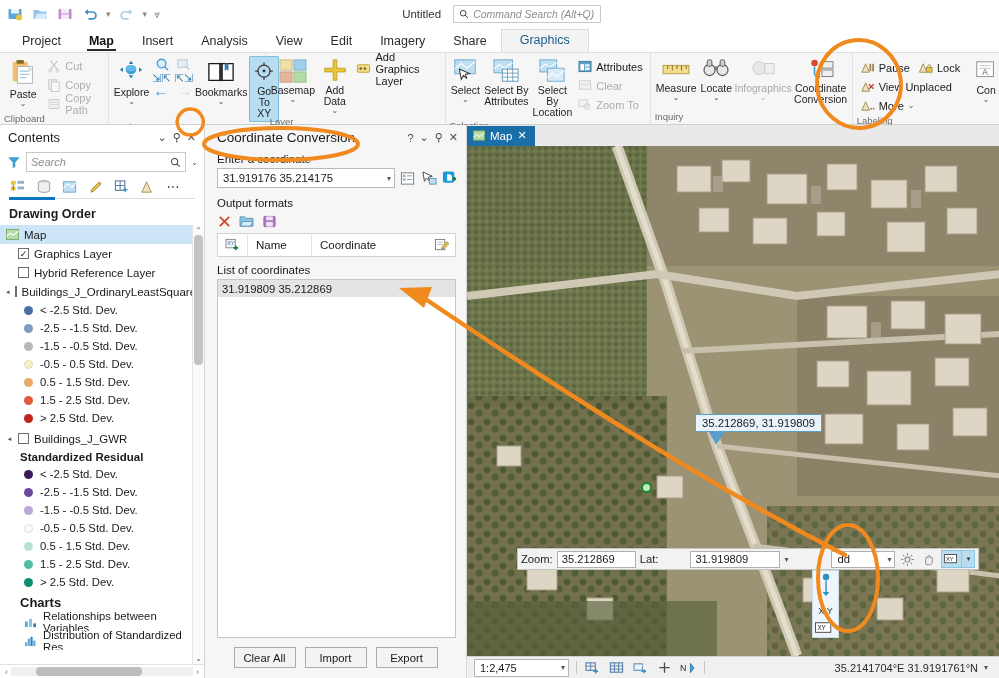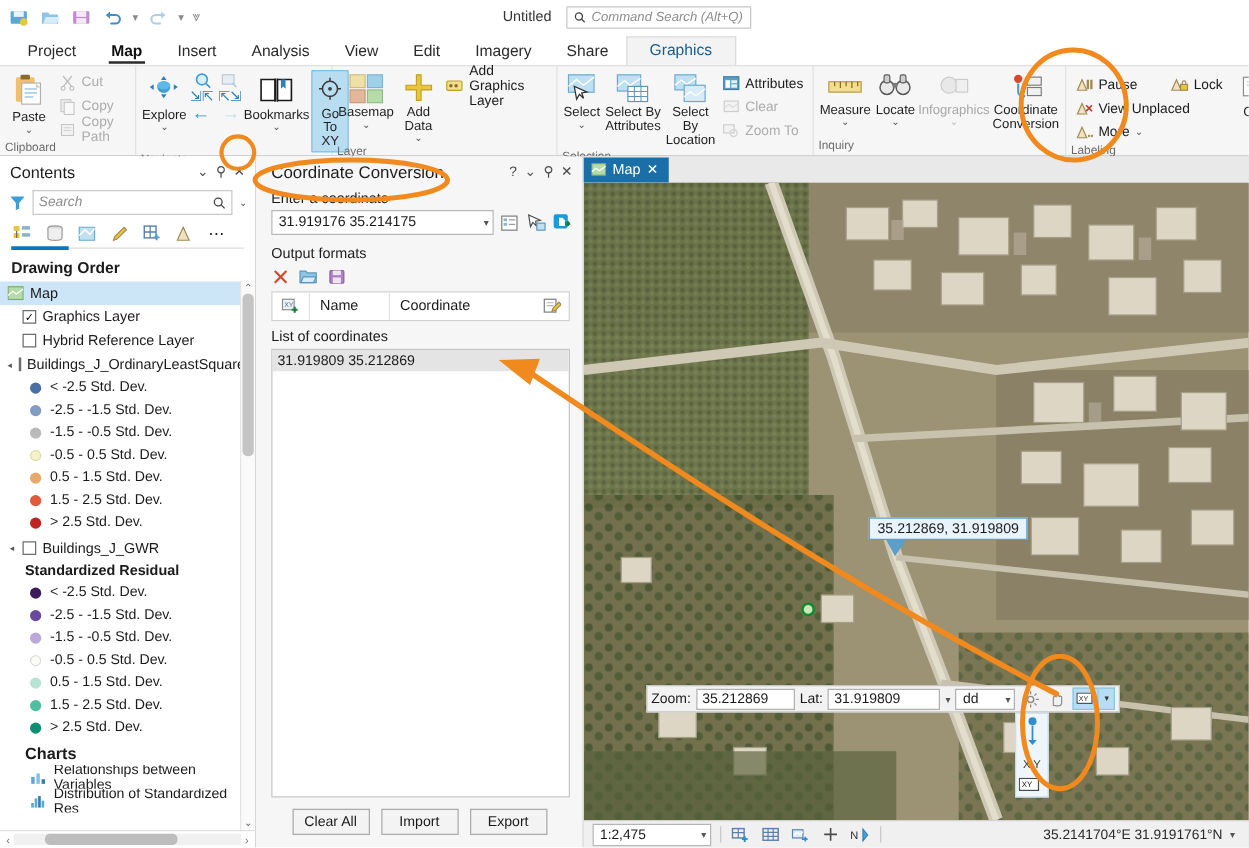--- a/index.html
+++ b/index.html
@@ -456,21 +456,21 @@
           </svg>
         <span class="lbl">Coordinate Conversion</span>
       </div>
     </div>
     <div class="rgroup-label">Inquiry</div>
   </div>
 
   <div class="rgroup" style="width:auto;flex:1;border-right:none;">
     <div class="rgroup-body" style="padding-top:2px;">
       <div class="col-small">
-        <div style="display:flex;gap:20px;">
+        <div style="display:flex;gap:2px;">
           <div class="btn-small">
             <span class="icn">
                 <svg width="15" height="14" viewBox="0 0 16 15">
                   <path d="M2 12l4-9 4 9z" fill="#efe2c0" stroke="#a08a52"></path>
                   <rect x="10" y="3" width="2" height="8" fill="#a08a52"></rect>
                   <rect x="13" y="3" width="2" height="8" fill="#a08a52"></rect>
                 </svg>
               </span>
             <span>Pause</span>
           </div>
@@ -900,25 +900,25 @@
       </div>
 
       <div class="map-pt"></div>
 
       <div class="ll-toolbar">
         <span>Zoom:</span>
         <div class="ll-field" style="width:79px;">
           <span>35.212869</span>
         </div>
         <span>Lat:</span>
-        <div class="ll-field" style="width:90px;">
+        <div class="ll-field" style="width:90px;margin-left:28px;">
           <span>31.919809</span>
         </div>
         <span style="font-size:8px;color:#555;">▾</span>
-        <div class="ll-sel" style="width:48px;">
+        <div class="ll-sel" style="width:64px;margin-left:39px;">
           <span>dd</span>
           <span class="dd">▾</span>
         </div>
         <span class="mini-ic">
             <svg width="15" height="15" viewBox="0 0 16 16">
               <circle cx="8" cy="8" r="2.6" fill="none" stroke="#8a8a8a" stroke-width="1.2"></circle>
               <path d="M8 1v2.6M8 12.4V15M1 8h2.6M12.4 8H15M3 3l1.8 1.8M11.2 11.2L13 13M13 3l-1.8 1.8M4.8 11.2L3 13" stroke="#8a8a8a" stroke-width="1.1"></path>
             </svg>
           </span>
         <span class="mini-ic">

